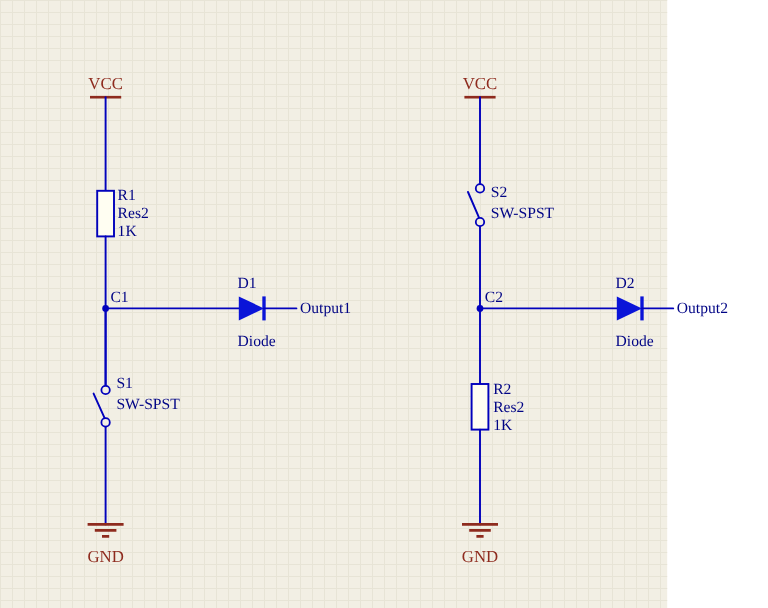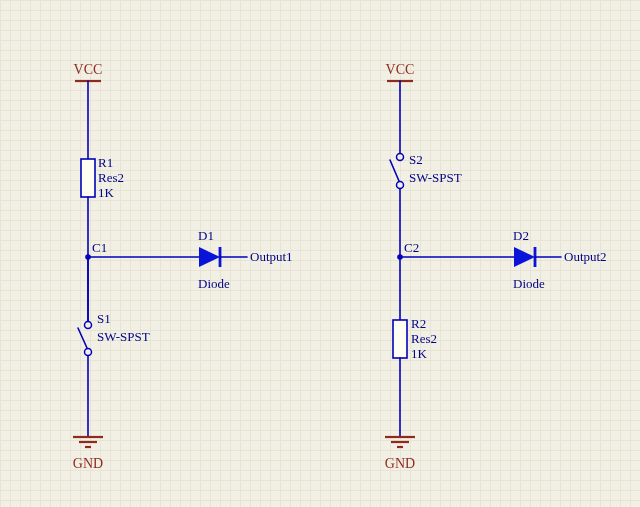--- a/index.html
+++ b/index.html
@@ -2,21 +2,21 @@
 <html style="--background: #f2efe4; --grid: #e7e4d6; --wire: #0202bc; --component-outline: #0202bc; --component-fill: #fffef2; --diode-fill: #0a14d8; --label: #000485; --power: #8e2b1e;"><head>
 <meta charset="utf-8">
 <style>
   html, body { margin: 0; padding: 0; }
   body {
     width: 640px; height: 507px; overflow: hidden;
     font-family: "Liberation Serif", "DejaVu Serif", serif;
   }
   .canvas {
     position: relative;
-    width: 640px; height: 507px;
+    width: 556px; height: 507px;
     background-color: var(--background, #f2efe4);
     background-image:
       linear-gradient(to right, var(--grid, #e7e4d6) 1px, transparent 1px),
       linear-gradient(to bottom, var(--grid, #e7e4d6) 1px, transparent 1px);
     background-size: 10px 10px;
   }
   svg { position: absolute; left: 0; top: 0; }
   .wire { stroke: var(--wire, #0202bc); stroke-width: 1.6; fill: none; stroke-linecap: round; }
   .outline { stroke: var(--component-outline, #0202bc); stroke-width: 1.6; fill: var(--component-fill, #fffef2); }
   .contact { stroke: var(--component-outline, #0202bc); stroke-width: 1.5; fill: var(--background, #f2efe4); }

